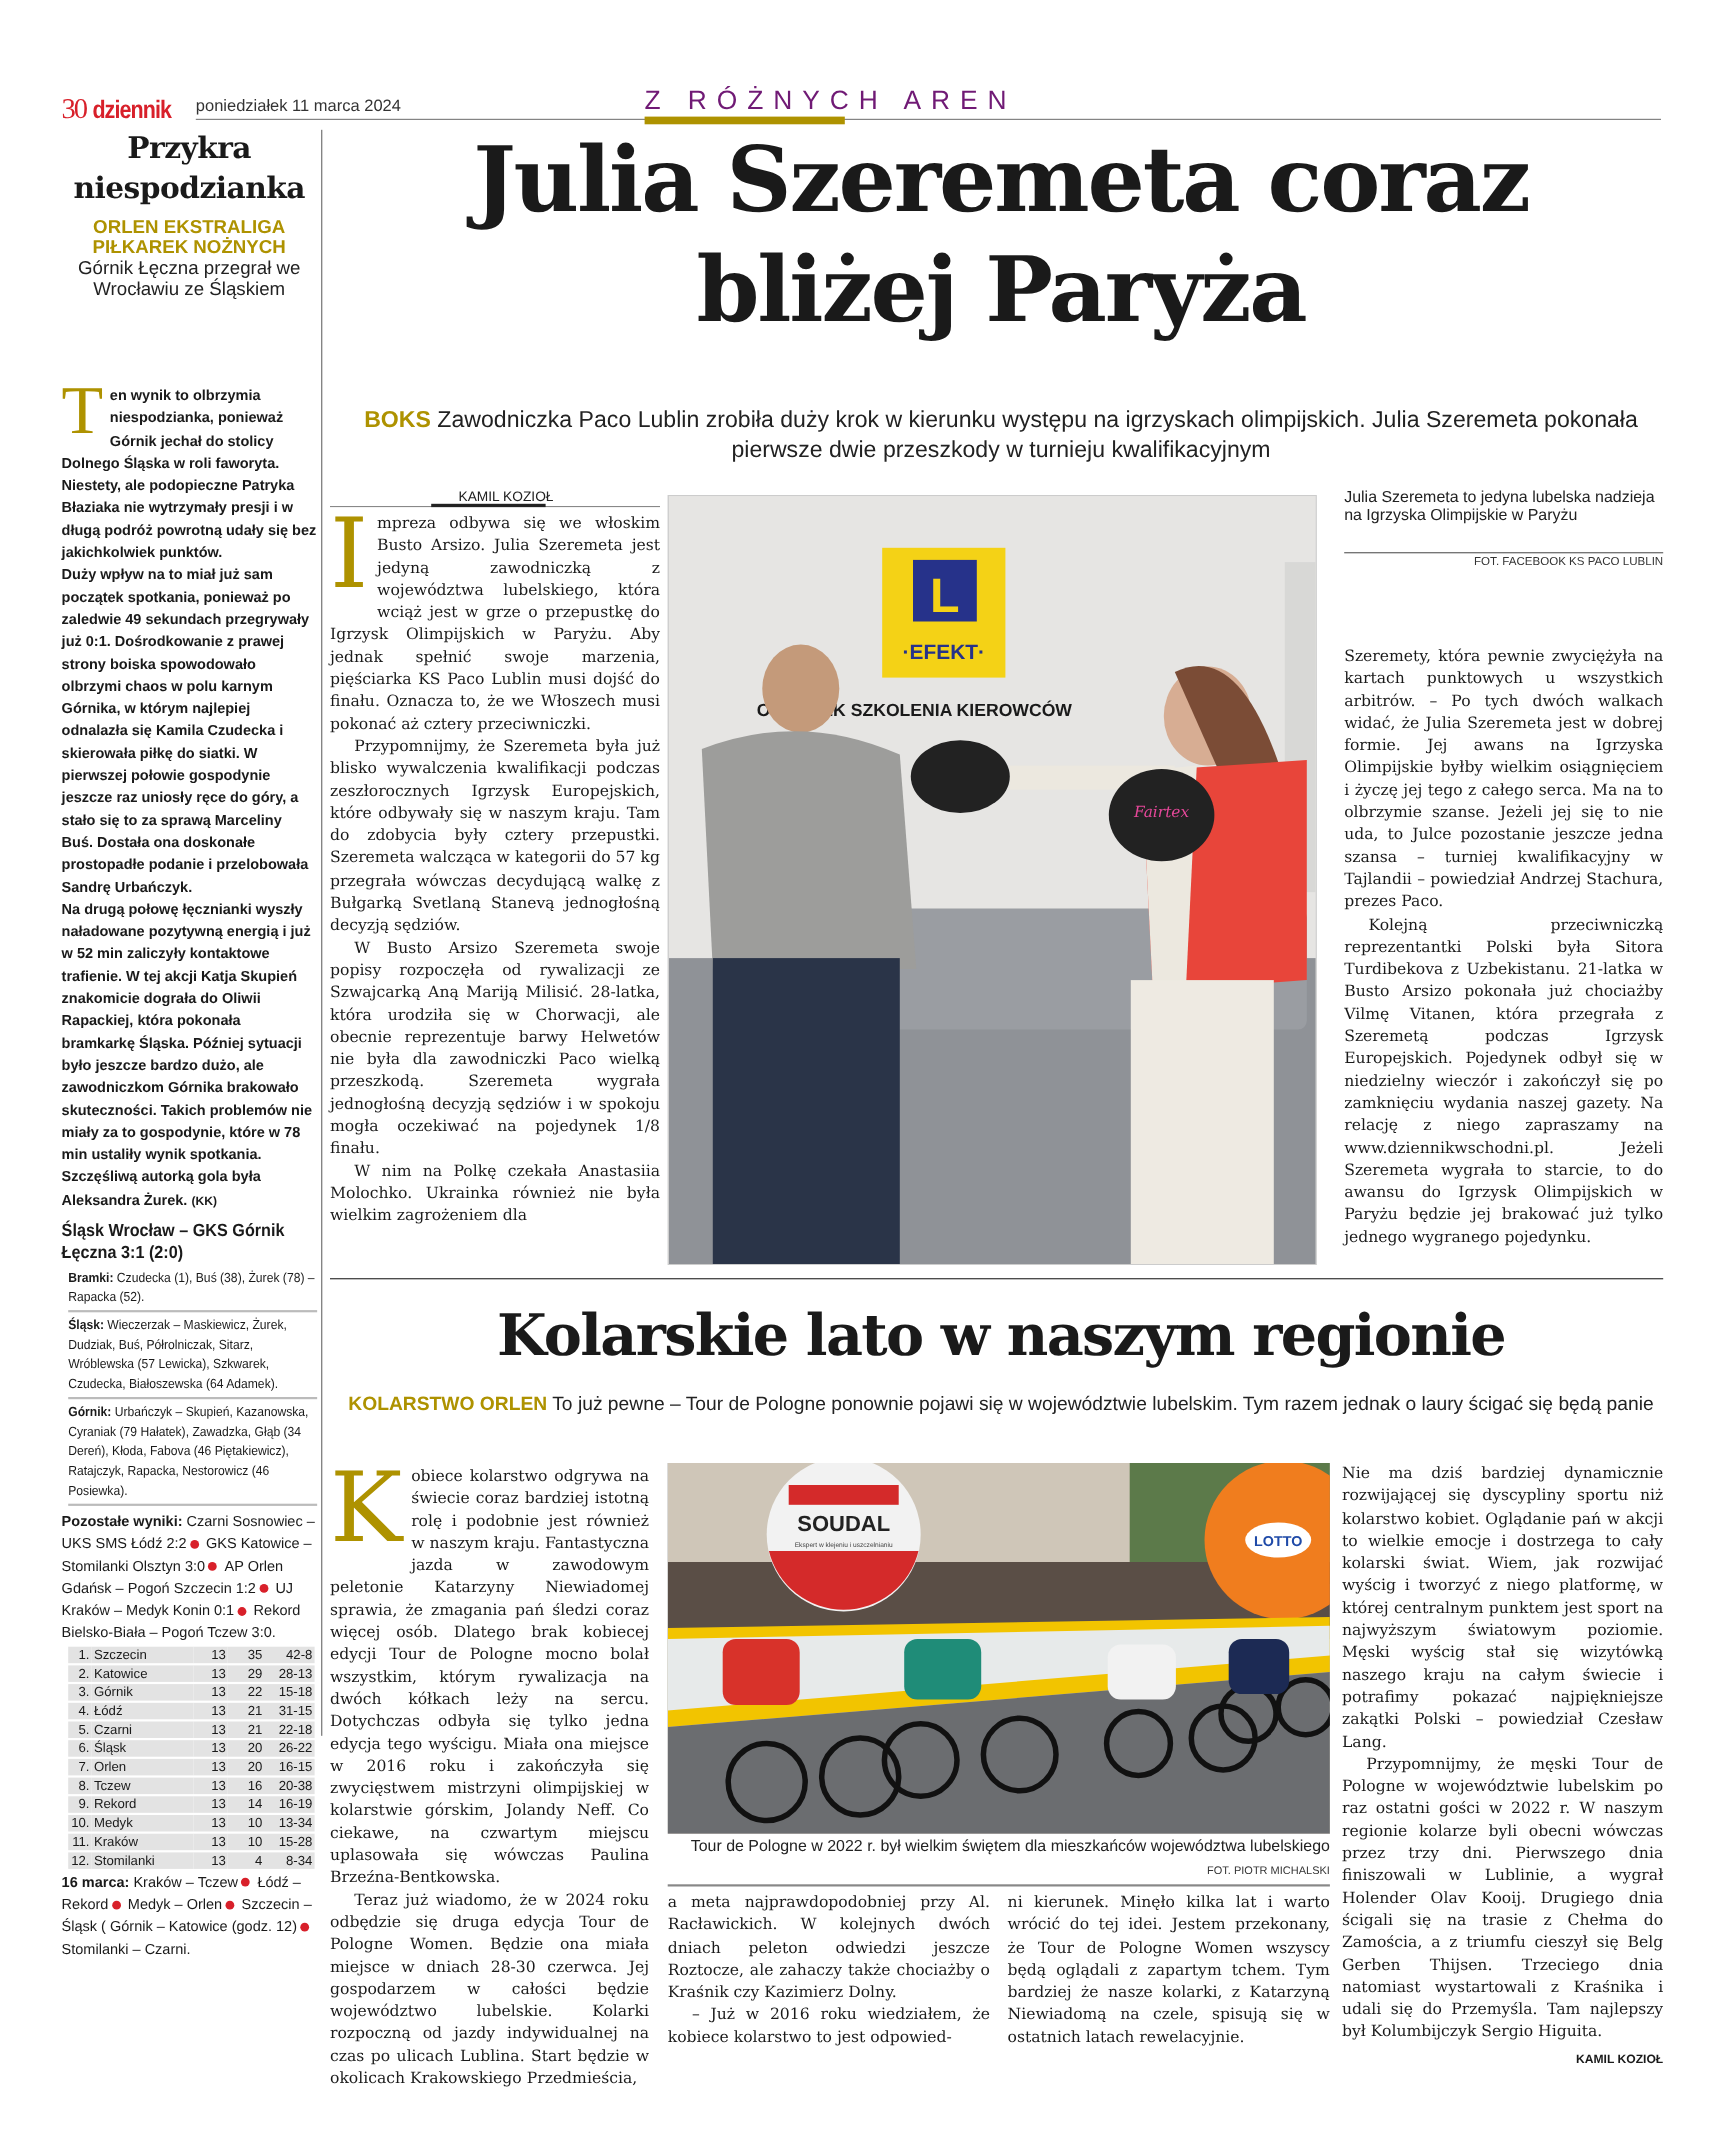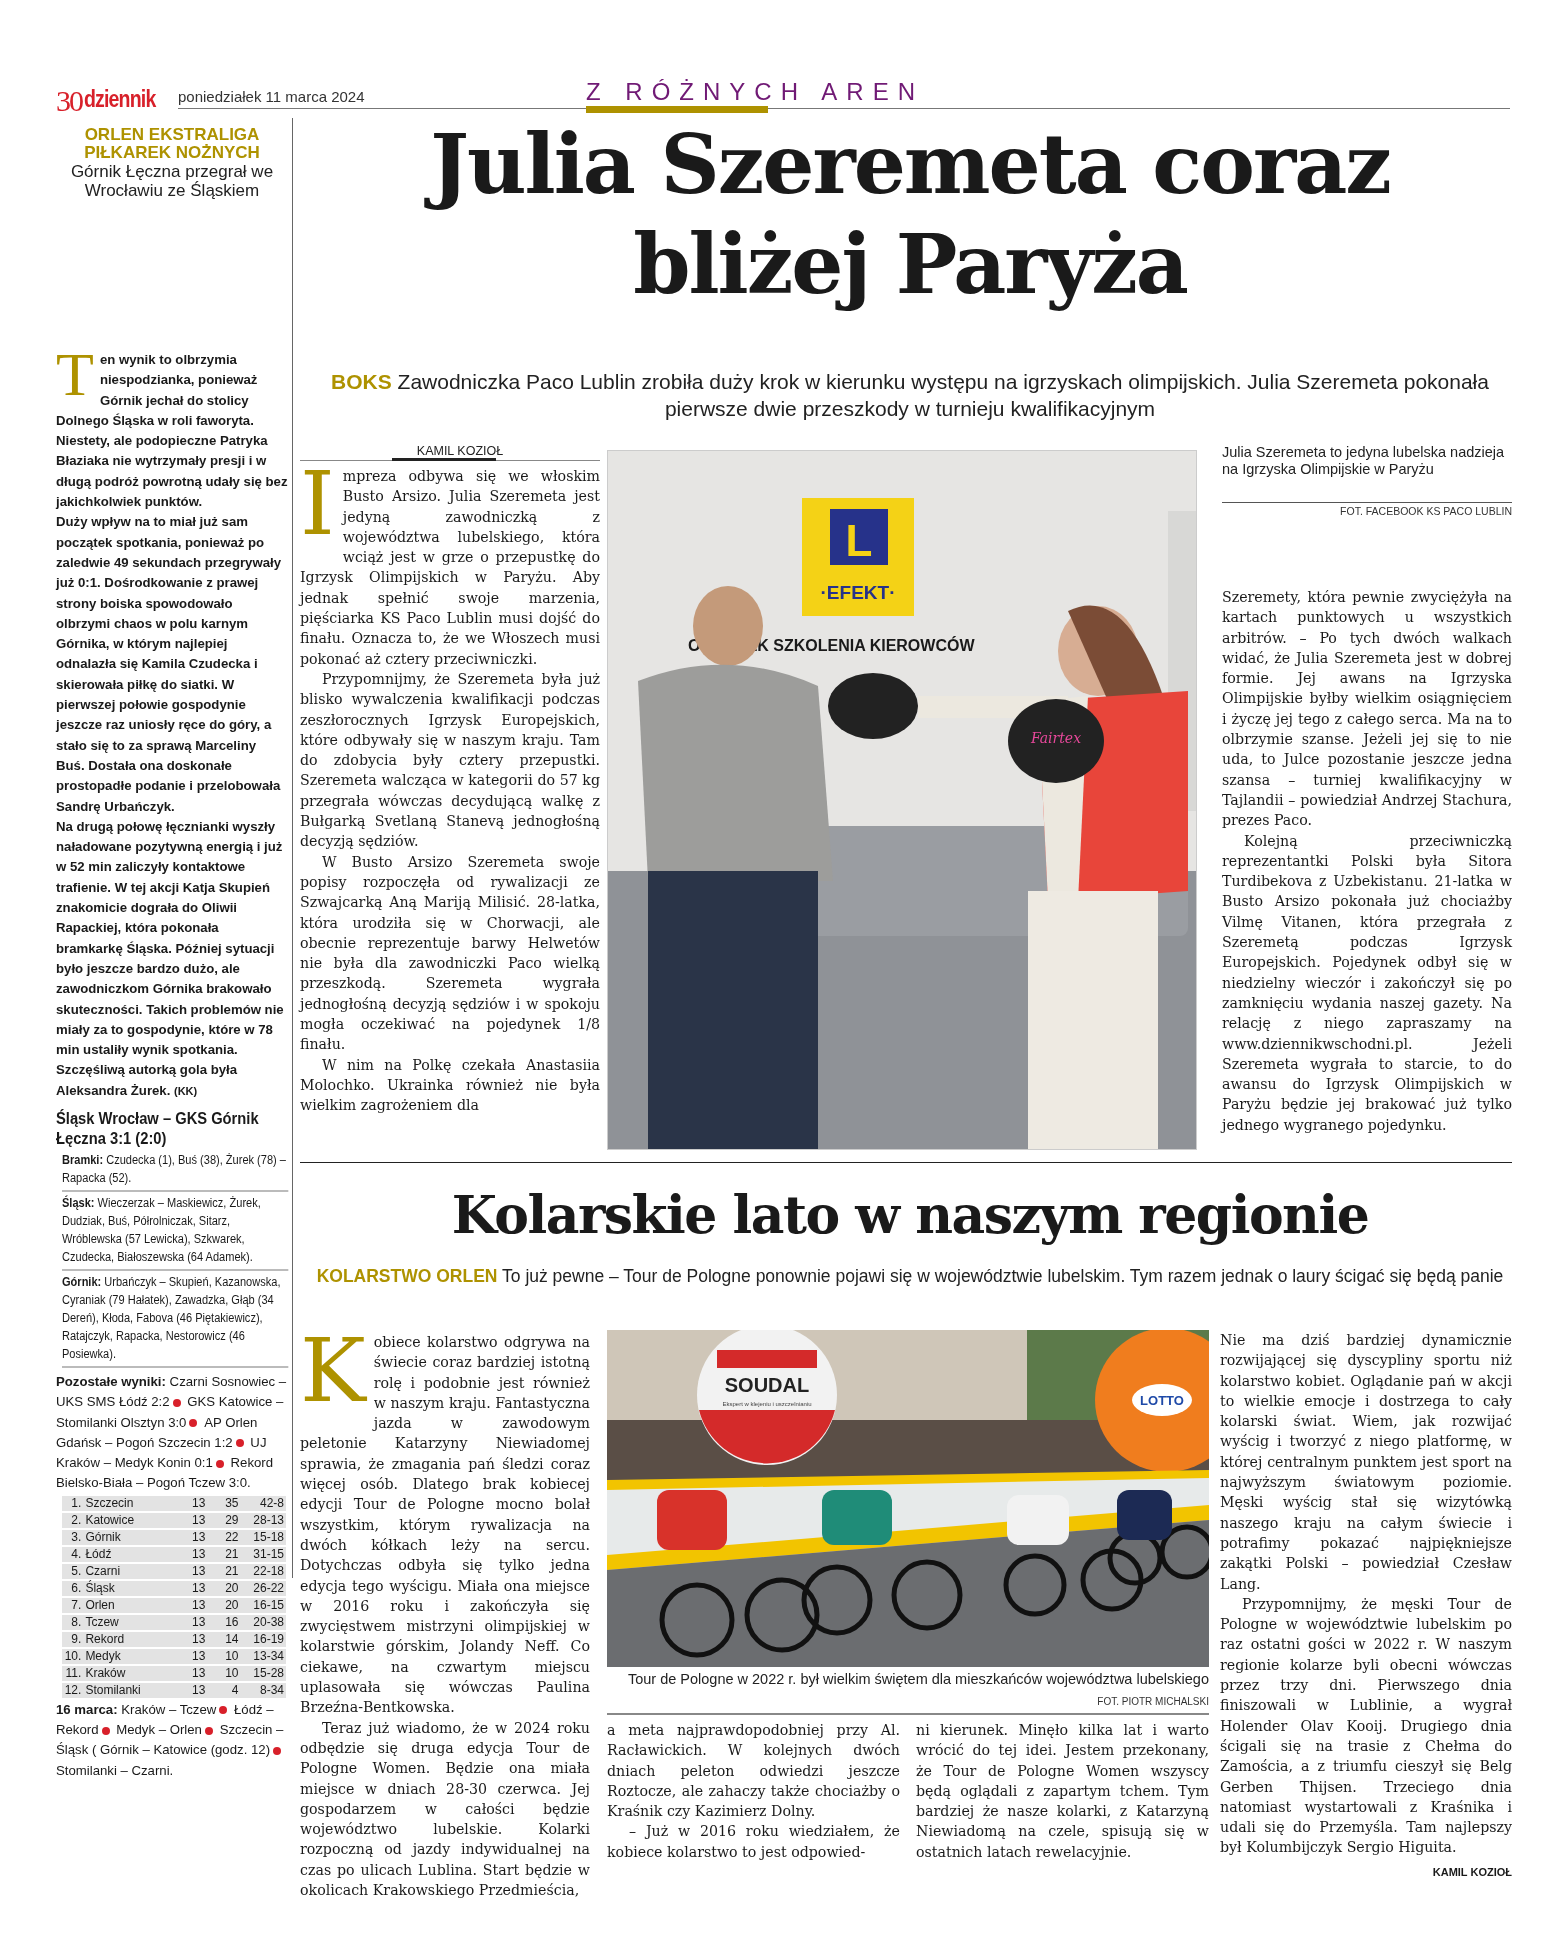--- a/index.html
+++ b/index.html
@@ -2,21 +2,21 @@
 <html><head>
 <meta charset="utf-8">
 <style>
   * { box-sizing: border-box; margin: 0; padding: 0; }
   html, body { width: 1558px; height: 1947px; background: #fff; overflow: hidden; }
   body { position: relative; color: #1a1a1a; font-family: "DejaVu Serif", serif; }
 
   .abs { position: absolute; }
 
   
-  .pagenum { left: 56px; top: 84px; font-family: "Liberation Serif", serif; font-size: 30px; color: #d8202a; letter-spacing: -2px; }
+  .pagenum { left: 56px; top: 84px; font-family: "Liberation Serif", serif; font-size: 26px; color: #d8202a; letter-spacing: -2px; }
   .logo { left: 84px; top: 86px; font-family: "Liberation Sans", sans-serif; font-weight: bold; font-size: 23px; color: #d8202a; letter-spacing: -1px; transform: scaleX(0.85); transform-origin: left; }
   .date { left: 178px; top: 88px; font-family: "Liberation Sans", sans-serif; font-size: 15px; color: #333; }
   .header-rule { left: 178px; top: 108px; width: 1332px; height: 1px; background: #777; }
   .section-label { left: 586px; top: 78px; font-family: "Liberation Sans", sans-serif; font-size: 24px; color: #701a75; letter-spacing: 9px; font-weight: normal; }
   .section-bar { left: 586px; top: 106px; width: 182px; height: 7px; background: #ae9200; }
 
   
   .left-col { left: 56px; top: 118px; width: 232px; }
   .left-title { font-family: "DejaVu Serif", serif; font-weight: bold; font-size: 27px; line-height: 36px; text-align: center; color: #1a1a1a; letter-spacing: -0.5px; }
   .left-kicker { margin-top: 8px; font-family: "Liberation Sans", sans-serif; font-weight: bold; font-size: 17px; line-height: 18px; text-align: center; color: #ae9200; }
@@ -65,20 +65,21 @@
 <body>
 
 <div class="abs pagenum">30</div>
 <div class="abs logo">dziennik</div>
 <div class="abs date">poniedziałek 11 marca 2024</div>
 <div class="abs header-rule"></div>
 <div class="abs section-label">Z RÓŻNYCH AREN</div>
 <div class="abs section-bar"></div>
 
 <div class="abs left-col">
+  <div class="left-title">Przykra niespodzianka</div>
   <div class="left-kicker">ORLEN EKSTRALIGA PIŁKAREK NOŻNYCH</div>
   <div class="left-sub">Górnik Łęczna przegrał we Wrocławiu ze Śląskiem</div>
 </div>
 
 <div class="left-body">
   <p><span class="dropcap-T">T</span><span>en wynik to olbrzymia niespodzianka, ponieważ Górnik jechał do stolicy Dolnego Śląska w roli faworyta. Niestety, ale podopieczne Patryka Błaziaka nie wytrzymały presji i w długą podróż powrotną udały się bez jakichkolwiek punktów.</span></p>
   <p>Duży wpływ na to miał już sam początek spotkania, ponieważ po zaledwie 49 sekundach przegrywały już 0:1. Dośrodkowanie z prawej strony boiska spowodowało olbrzymi chaos w polu karnym Górnika, w którym najlepiej odnalazła się Kamila Czudecka i skierowała piłkę do siatki. W pierwszej połowie gospodynie jeszcze raz uniosły ręce do góry, a stało się to za sprawą Marceliny Buś. Dostała ona doskonałe prostopadłe podanie i przelobowała Sandrę Urbańczyk.</p>
   <p><span>Na drugą połowę łęcznianki wyszły naładowane pozytywną energią i już w 52 min zaliczyły kontaktowe trafienie. W tej akcji Katja Skupień znakomicie dograła do Oliwii Rapackiej, która pokonała bramkarkę Śląska. Później sytuacji było jeszcze bardzo dużo, ale zawodniczkom Górnika brakowało skuteczności. Takich problemów nie miały za to gospodynie, które w 78 min ustaliły wynik spotkania. Szczęśliwą autorką gola była Aleksandra Żurek.</span> <span style="font-size:11px">(KK)</span></p>
 
   <div class="match-title">Śląsk Wrocław – GKS Górnik Łęczna 3:1 (2:0)</div>

